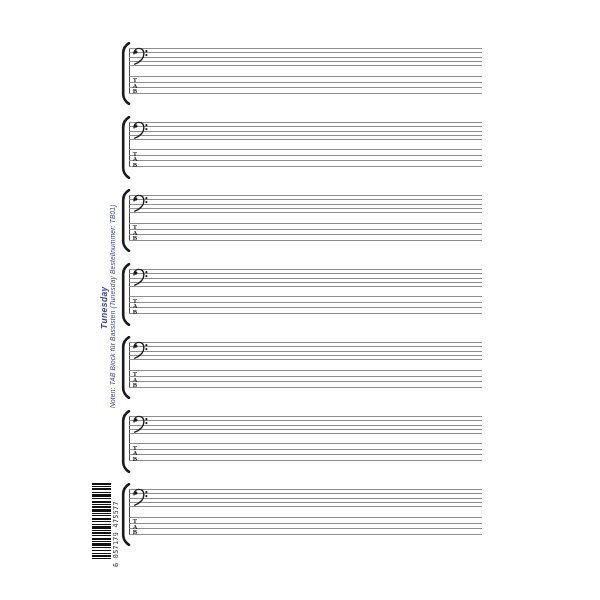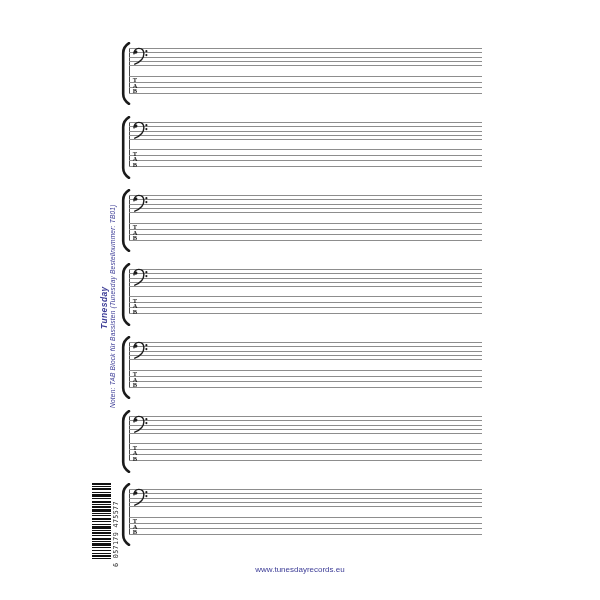--- a/index.html
+++ b/index.html
@@ -254,16 +254,13 @@
       <circle cx="17" cy="9.6" r="1.3" fill="#1b1b1b"></circle>
     </svg>
     <div class="tab-letters">
       <span>T</span>
       <span>A</span>
       <span>B</span>
     </div>
   </div>
 </div>
 
-  <div class="footer">
-    <span class="footer-url">www.tunesdayrecords.eu</span>
-  </div>
 </div>
 
 </body></html>

